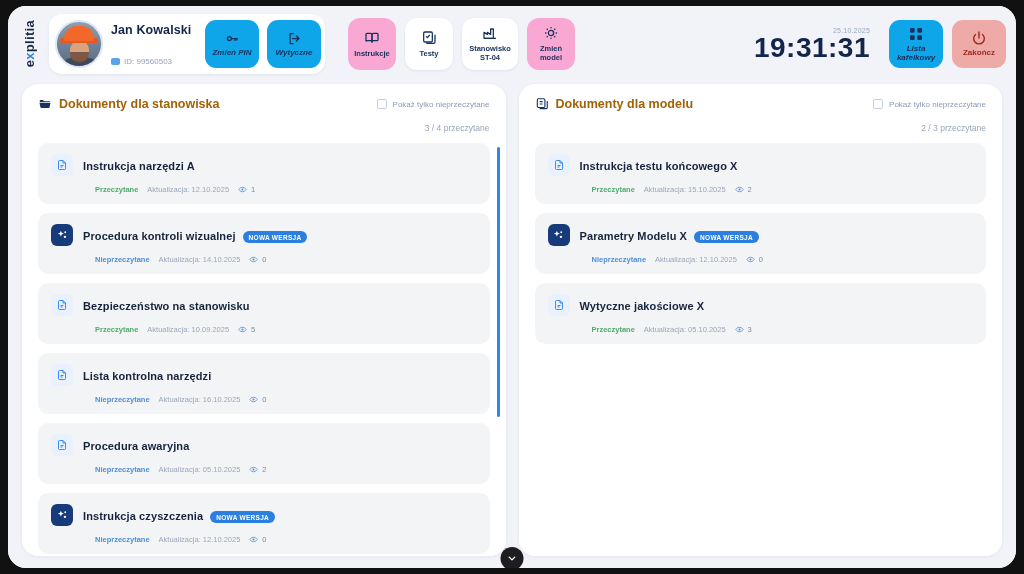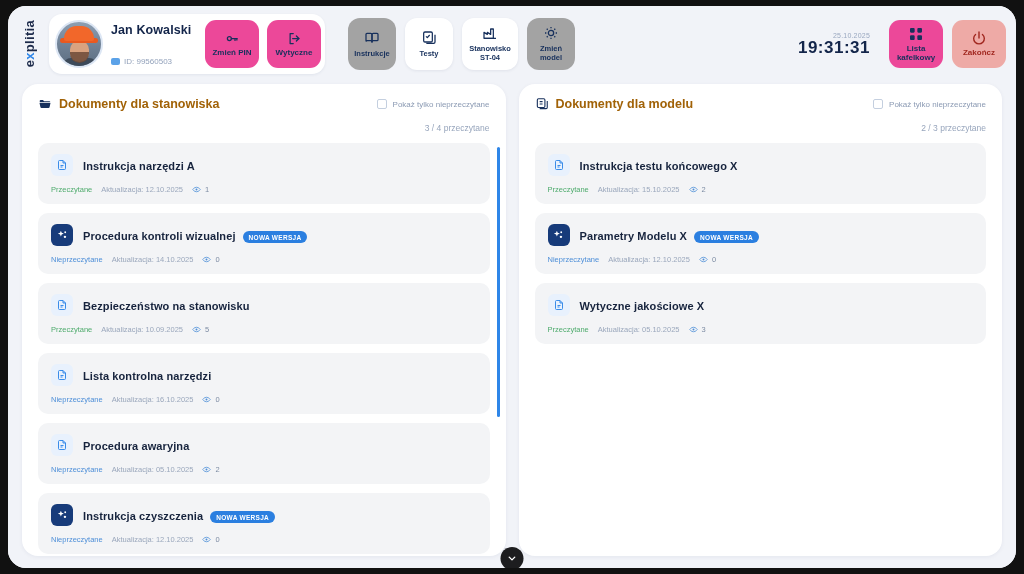--- a/index.html
+++ b/index.html
@@ -124,47 +124,47 @@
     border-radius: 11px;
     width: 54px; height: 48px;
     display: flex; flex-direction: column;
     align-items: center; justify-content: center;
     gap: 3px;
     cursor: pointer;
     font-family: inherit;
     flex: 0 0 auto;
     padding: 0 2px;
   }
-  .tbtn.blue { background: #ec4899; color: #17305c; }
+  .tbtn.blue { background: #0ea5e9; color: #17305c; font-style: italic; }
   .tbtn .lbl { font-size: 8px; font-weight: 700; color: #17305c; line-height: 1.1; text-align: center; }
   .tbtn svg { display: block; }
 
   .navgroup {
     display: flex; align-items: center; gap: 9px;
     margin-left: 14px;
   }
   .nbtn {
     border: none; cursor: pointer; font-family: inherit;
     border-radius: 12px;
     width: 48px; height: 52px;
     display: flex; flex-direction: column;
     align-items: center; justify-content: center; gap: 4px;
-    background: #a3a3a3;
+    background: #f9a8d4;
     padding: 0 2px;
   }
   .nbtn.white { background: #ffffff; box-shadow: 0 1px 3px rgba(20,40,80,.08); }
   .nbtn .lbl { font-size: 7.5px; font-weight: 700; color: #17305c; line-height: 1.15; text-align: center; }
   .nbtn.wide { width: 56px; }
 
   .spacer { flex: 1 1 auto; }
 
   .clockwrap { text-align: right; margin-right: 10px; flex: 0 0 auto; }
   .cdate { font-size: 7px; color: #9aa8c0; letter-spacing: .2px; margin-bottom: 0px; }
   .ctime {
-    font-size: 17px; font-weight: 700; color: #13254a;
+    font-size: 28px; font-weight: 700; color: #13254a;
     letter-spacing: .5px; line-height: 1;
   }
   .tbtn.end {
     background: #eeaaa6; width: 54px; height: 48px;
   }
   .tbtn.end .lbl { color: #a12820; }
 
   
   .panels {
     position: absolute;
@@ -224,21 +224,21 @@
     font-size: 6.5px; font-weight: 700; letter-spacing: .3px;
     padding: 2.5px 6px; border-radius: 8px;
     margin-left: 7px; position: relative; top: -1px;
     white-space: nowrap;
   }
   .dmeta {
     margin-top: 9px;
     display: flex; align-items: center; gap: 9px;
     font-size: 7.5px; color: #9aa7bc;
   }
-  .dstatus { font-weight: 400; }
+  .dstatus { font-weight: 700; margin-left: 44px; }
   .dstatus.read { color: #4fab6d; }
   .dstatus.unread { color: #4e8fd8; }
   .dviews { display: flex; align-items: center; gap: 4px; color: #7d8ca3; }
 
   
   .sbar {
     position: absolute; right: 6px; top: 8px;
     width: 3px; border-radius: 2px;
     background: #2f86e8;
   }

